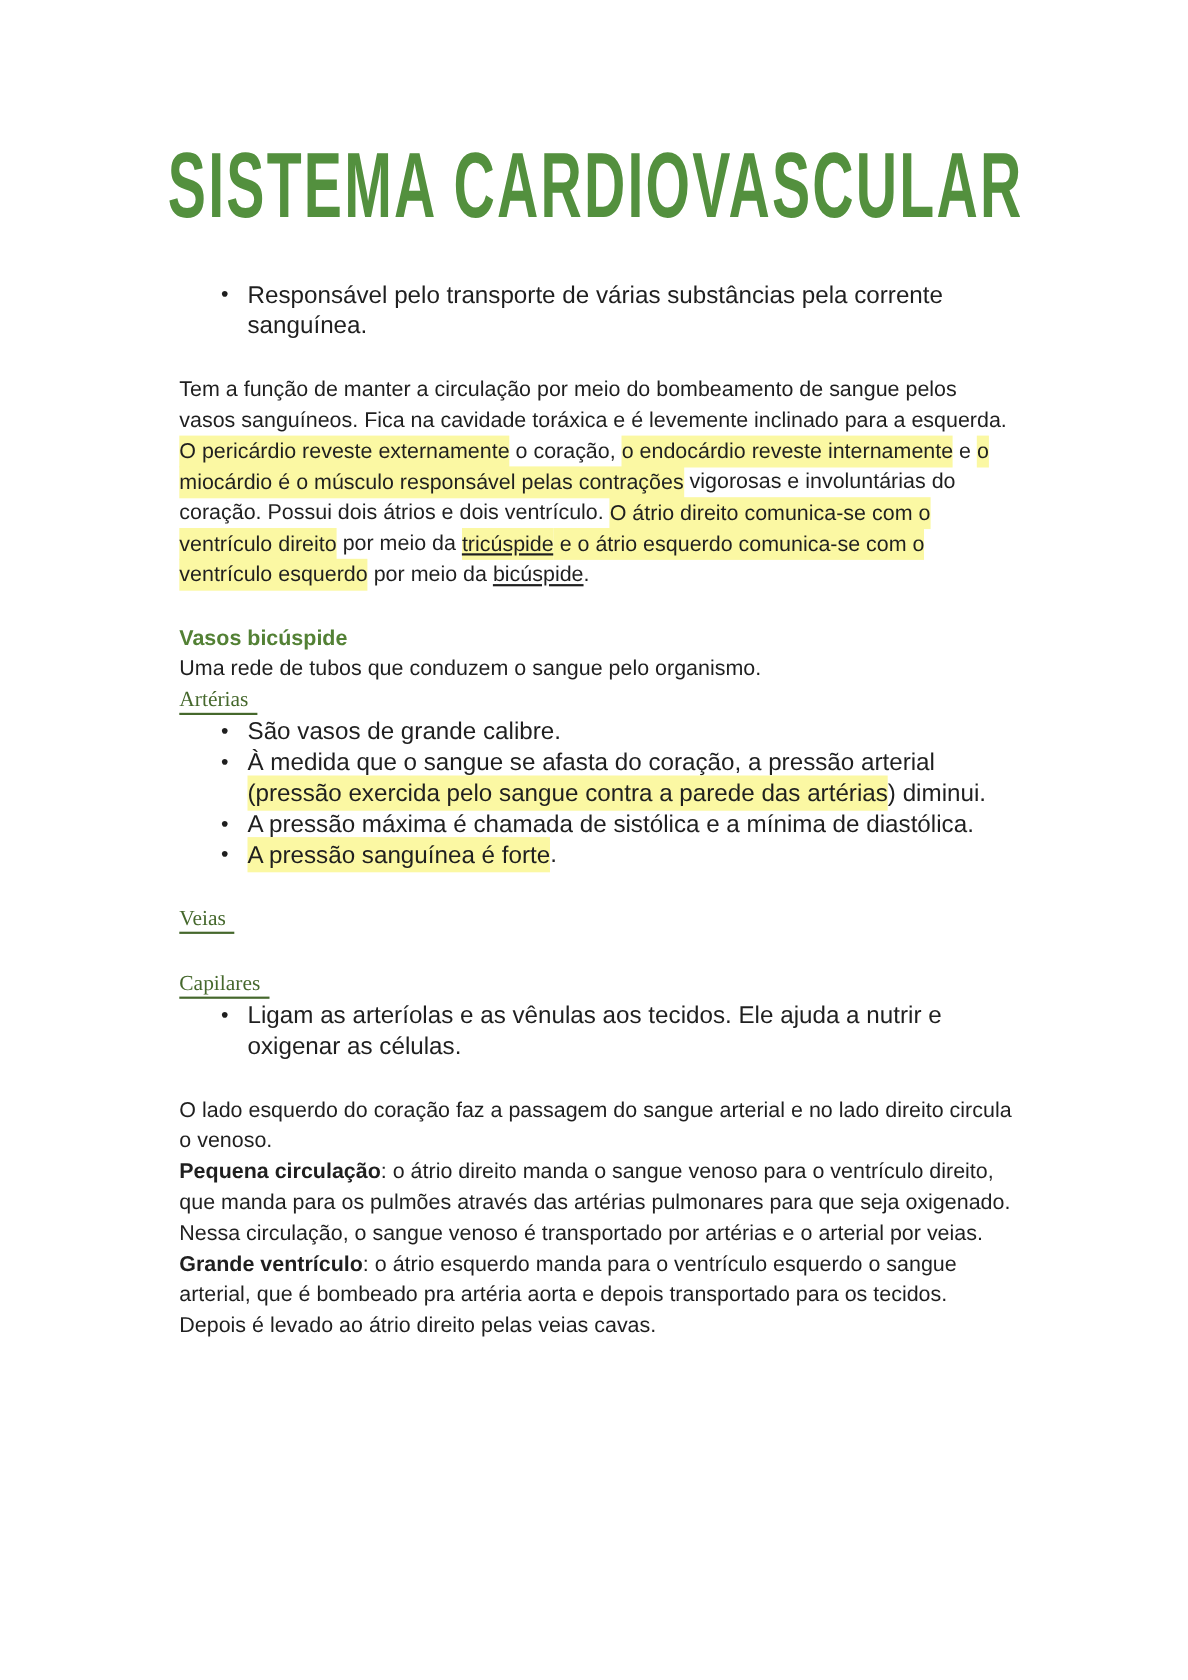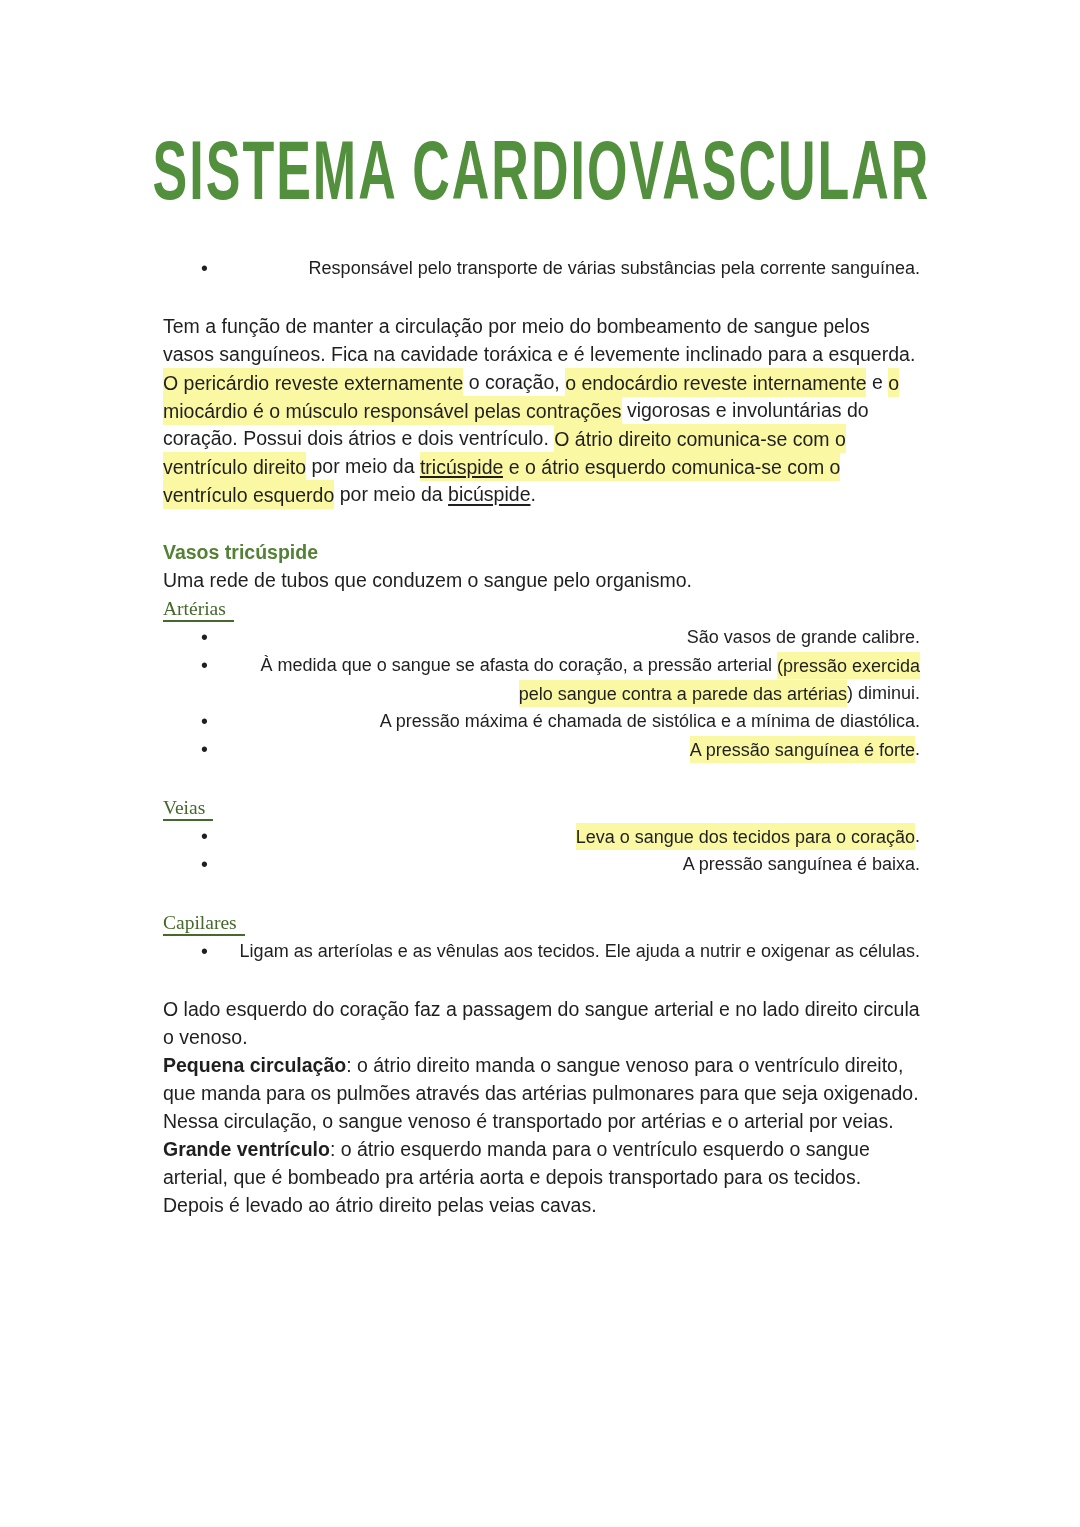--- a/index.html
+++ b/index.html
@@ -58,23 +58,22 @@
     font-family: Liberation Serif, serif;
   }
   ul.bullets {
     margin: 0;
     padding: 0;
     list-style: none;
   }
   ul.bullets li {
     position: relative;
     padding-left: 62px;
-    font-size: 18px;
+    font-size: 22px;
     line-height: 28px;
-    text-align: right;
   }
   ul.bullets li::before {
     content: "\2022";
     position: absolute;
     left: 38px;
     top: 0;
     font-size: 19.5px;
   }
   .hl {
     background: var(--hl-yellow, #fbf8a3);
@@ -101,35 +100,31 @@
     <h1 class="doc-title">
       <span class="title-text">SISTEMA CARDIOVASCULAR</span>
     </h1>
     <div class="content">
         <ul class="bullets">
           <li><span>Responsável pelo transporte de várias substâncias pela corrente sanguínea.</span></li>
         </ul>
         <div class="spacer" style="height: 30px;"></div>
         <p class="para"><span>Tem a função de manter a circulação por meio do bombeamento de sangue pelos vasos sanguíneos. Fica na cavidade toráxica e é levemente inclinado para a esquerda. </span><span class="hl">O pericárdio reveste externamente</span><span> o coração, </span><span class="hl">o endocárdio reveste internamente</span><span> e </span><span class="hl">o miocárdio é o músculo responsável pelas contrações</span><span> vigorosas e involuntárias do coração. Possui dois átrios e dois ventrículo. </span><span class="hl">O átrio direito comunica-se com o ventrículo direito</span><span> por meio da </span><span class="hl u">tricúspide</span><span class="hl"> e o átrio esquerdo comunica-se com o ventrículo esquerdo</span><span> por meio da </span><span class="u">bicúspide</span><span>.</span></p>
         <div class="spacer" style="height: 30px;"></div>
-        <p class="heading">Vasos tricúspide</p>
+        <p class="heading">Vasos bicúspide</p>
         <p class="para"><span>Uma rede de tubos que conduzem o sangue pelo organismo.</span></p>
         <p class="subheading"><span class="label">Artérias</span></p>
         <ul class="bullets">
           <li><span>São vasos de grande calibre.</span></li>
           <li><span>À medida que o sangue se afasta do coração, a pressão arterial </span><span class="hl">(pressão exercida pelo sangue contra a parede das artérias</span><span>) diminui.</span></li>
           <li><span>A pressão máxima é chamada de sistólica e a mínima de diastólica.</span></li>
           <li><span class="hl">A pressão sanguínea é forte</span><span>.</span></li>
         </ul>
         <div class="spacer" style="height: 30px;"></div>
         <p class="subheading"><span class="label">Veias</span></p>
-        <ul class="bullets">
-          <li><span class="hl">Leva o sangue dos tecidos para o coração</span><span>.</span></li>
-          <li><span>A pressão sanguínea é baixa.</span></li>
-        </ul>
         <div class="spacer" style="height: 30px;"></div>
         <p class="subheading"><span class="label">Capilares</span></p>
         <ul class="bullets">
           <li><span>Ligam as arteríolas e as vênulas aos tecidos. Ele ajuda a nutrir e oxigenar as células.</span></li>
         </ul>
         <div class="spacer" style="height: 30px;"></div>
         <p class="para"><span>O lado esquerdo do coração faz a passagem do sangue arterial e no lado direito circula o venoso.</span></p>
         <p class="para"><span class="b">Pequena circulação</span><span>: o átrio direito manda o sangue venoso para o ventrículo direito, que manda para os pulmões através das artérias pulmonares para que seja oxigenado. Nessa circulação, o sangue venoso é transportado por artérias e o arterial por veias.</span></p>
         <p class="para"><span class="b">Grande ventrículo</span><span>: o átrio esquerdo manda para o ventrículo esquerdo o sangue arterial, que é bombeado pra artéria aorta e depois transportado para os tecidos. Depois é levado ao átrio direito pelas veias cavas.</span></p>
       </div>

